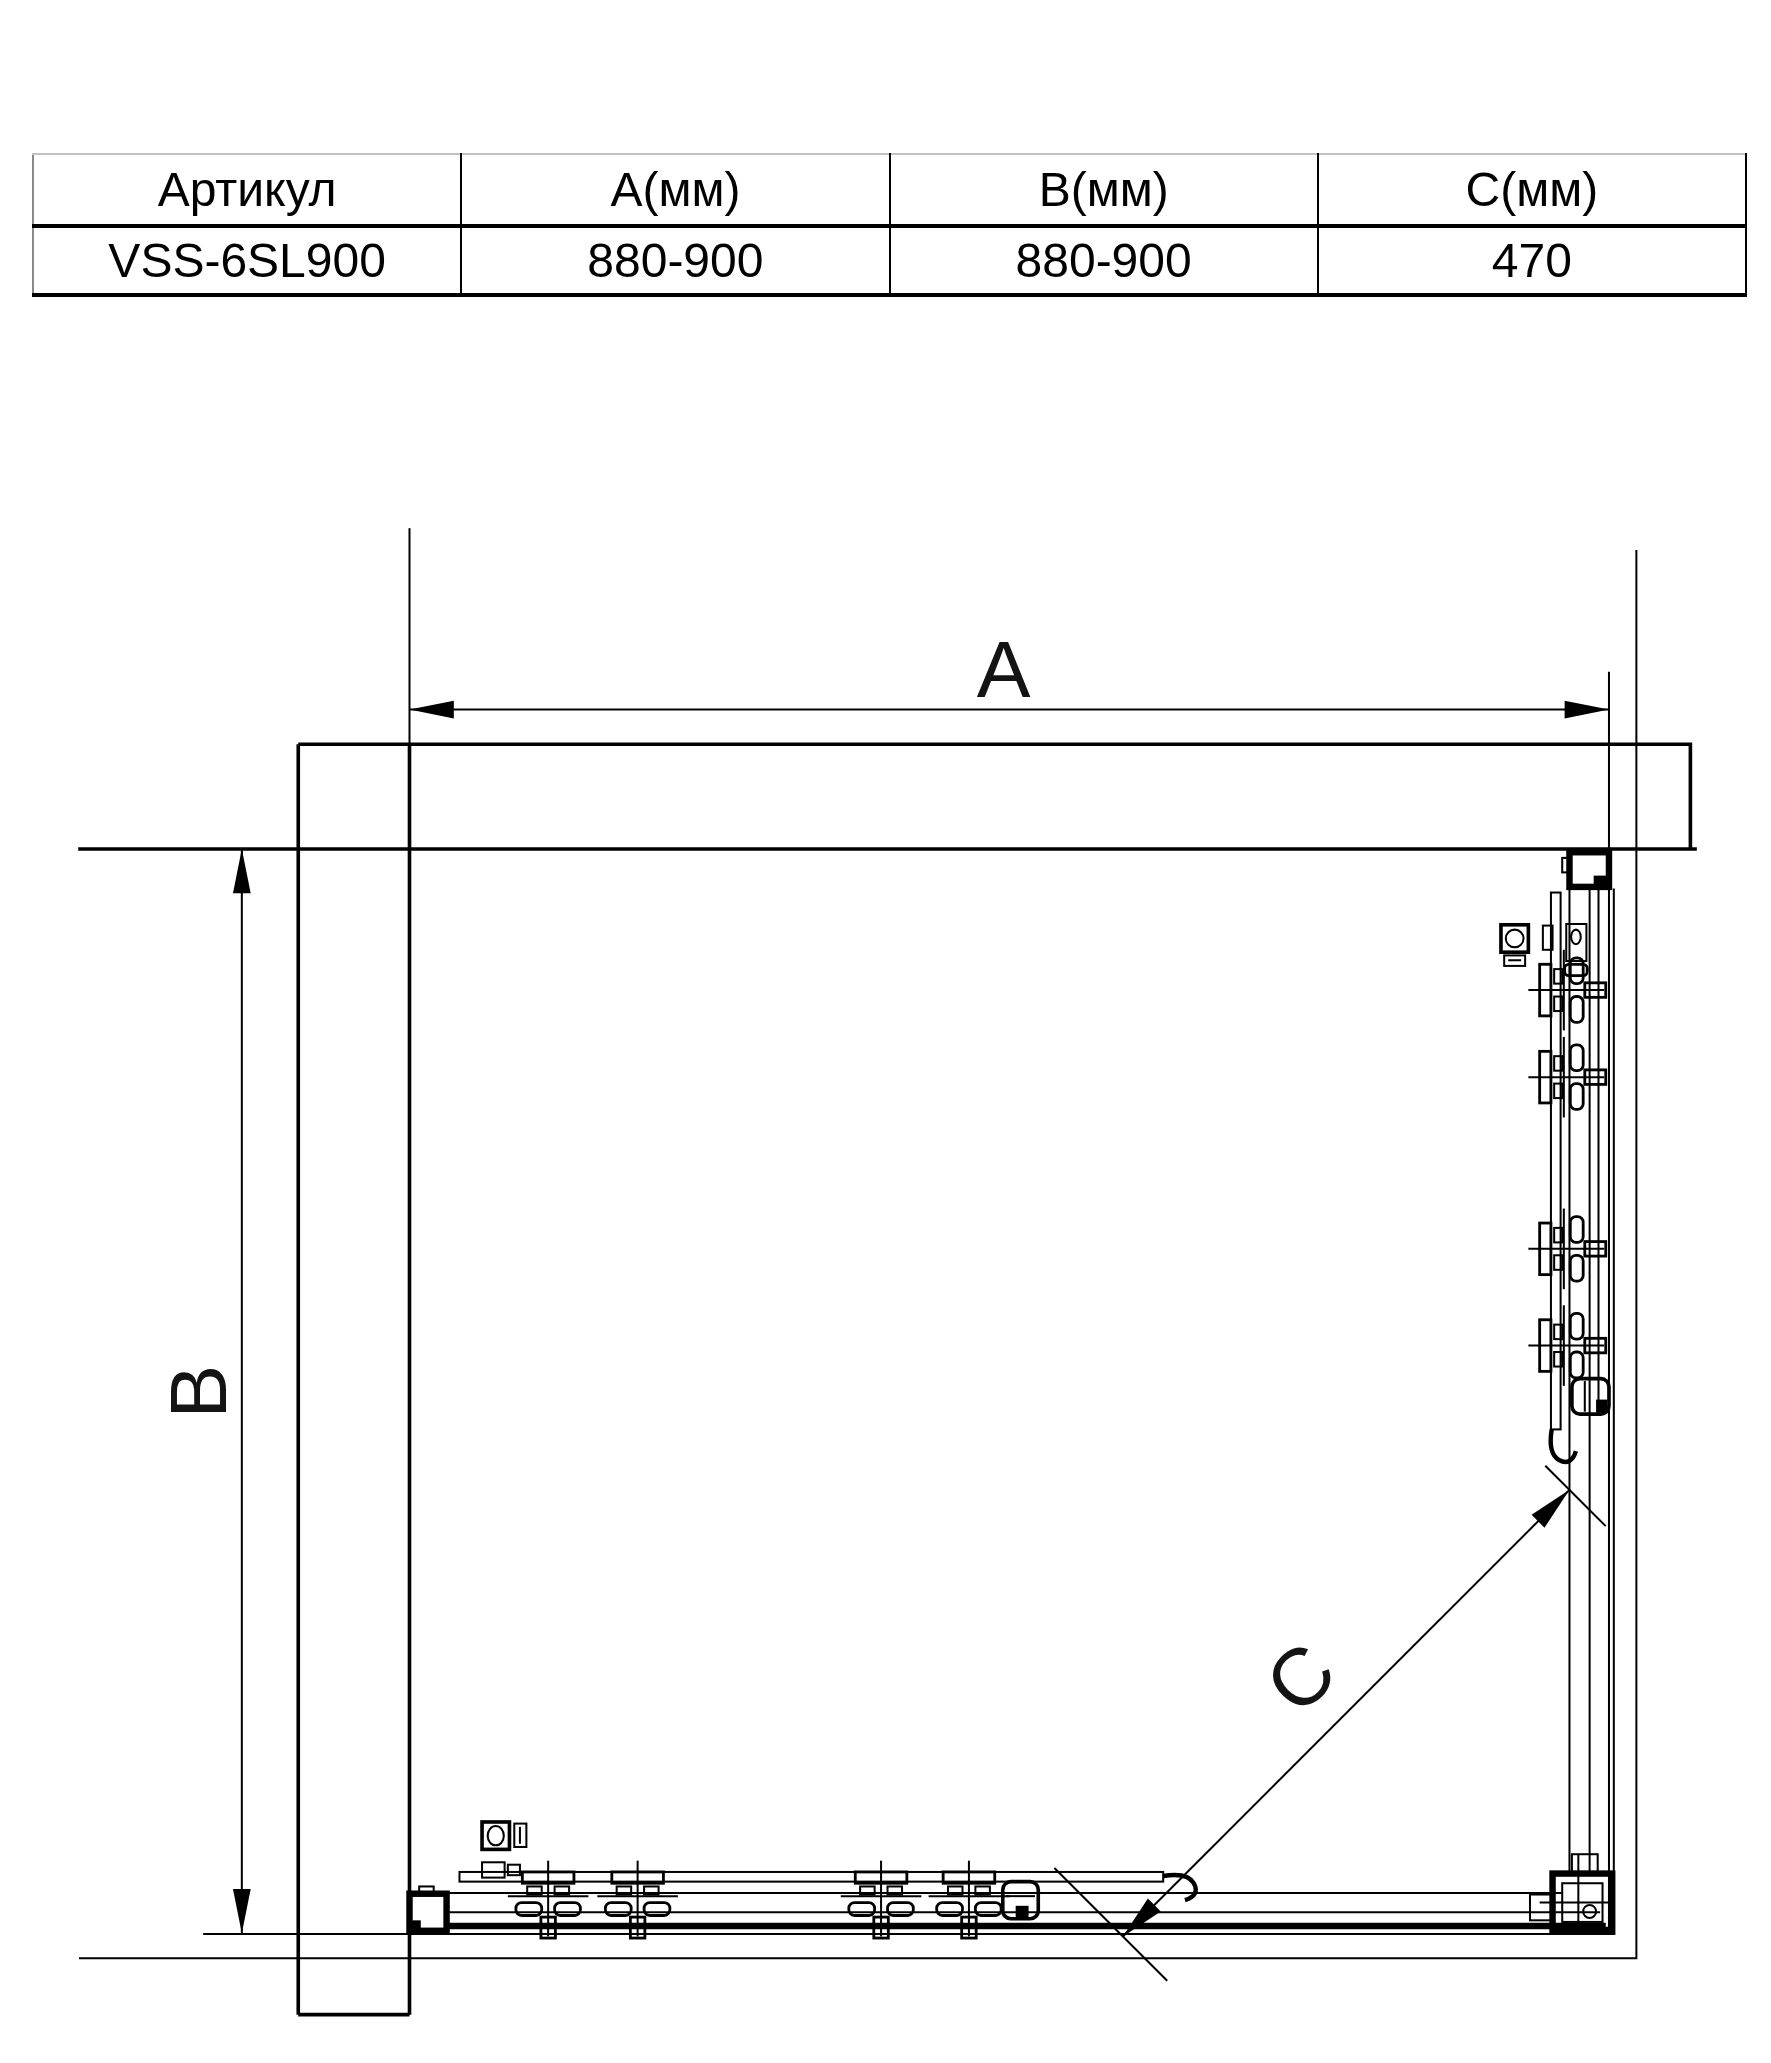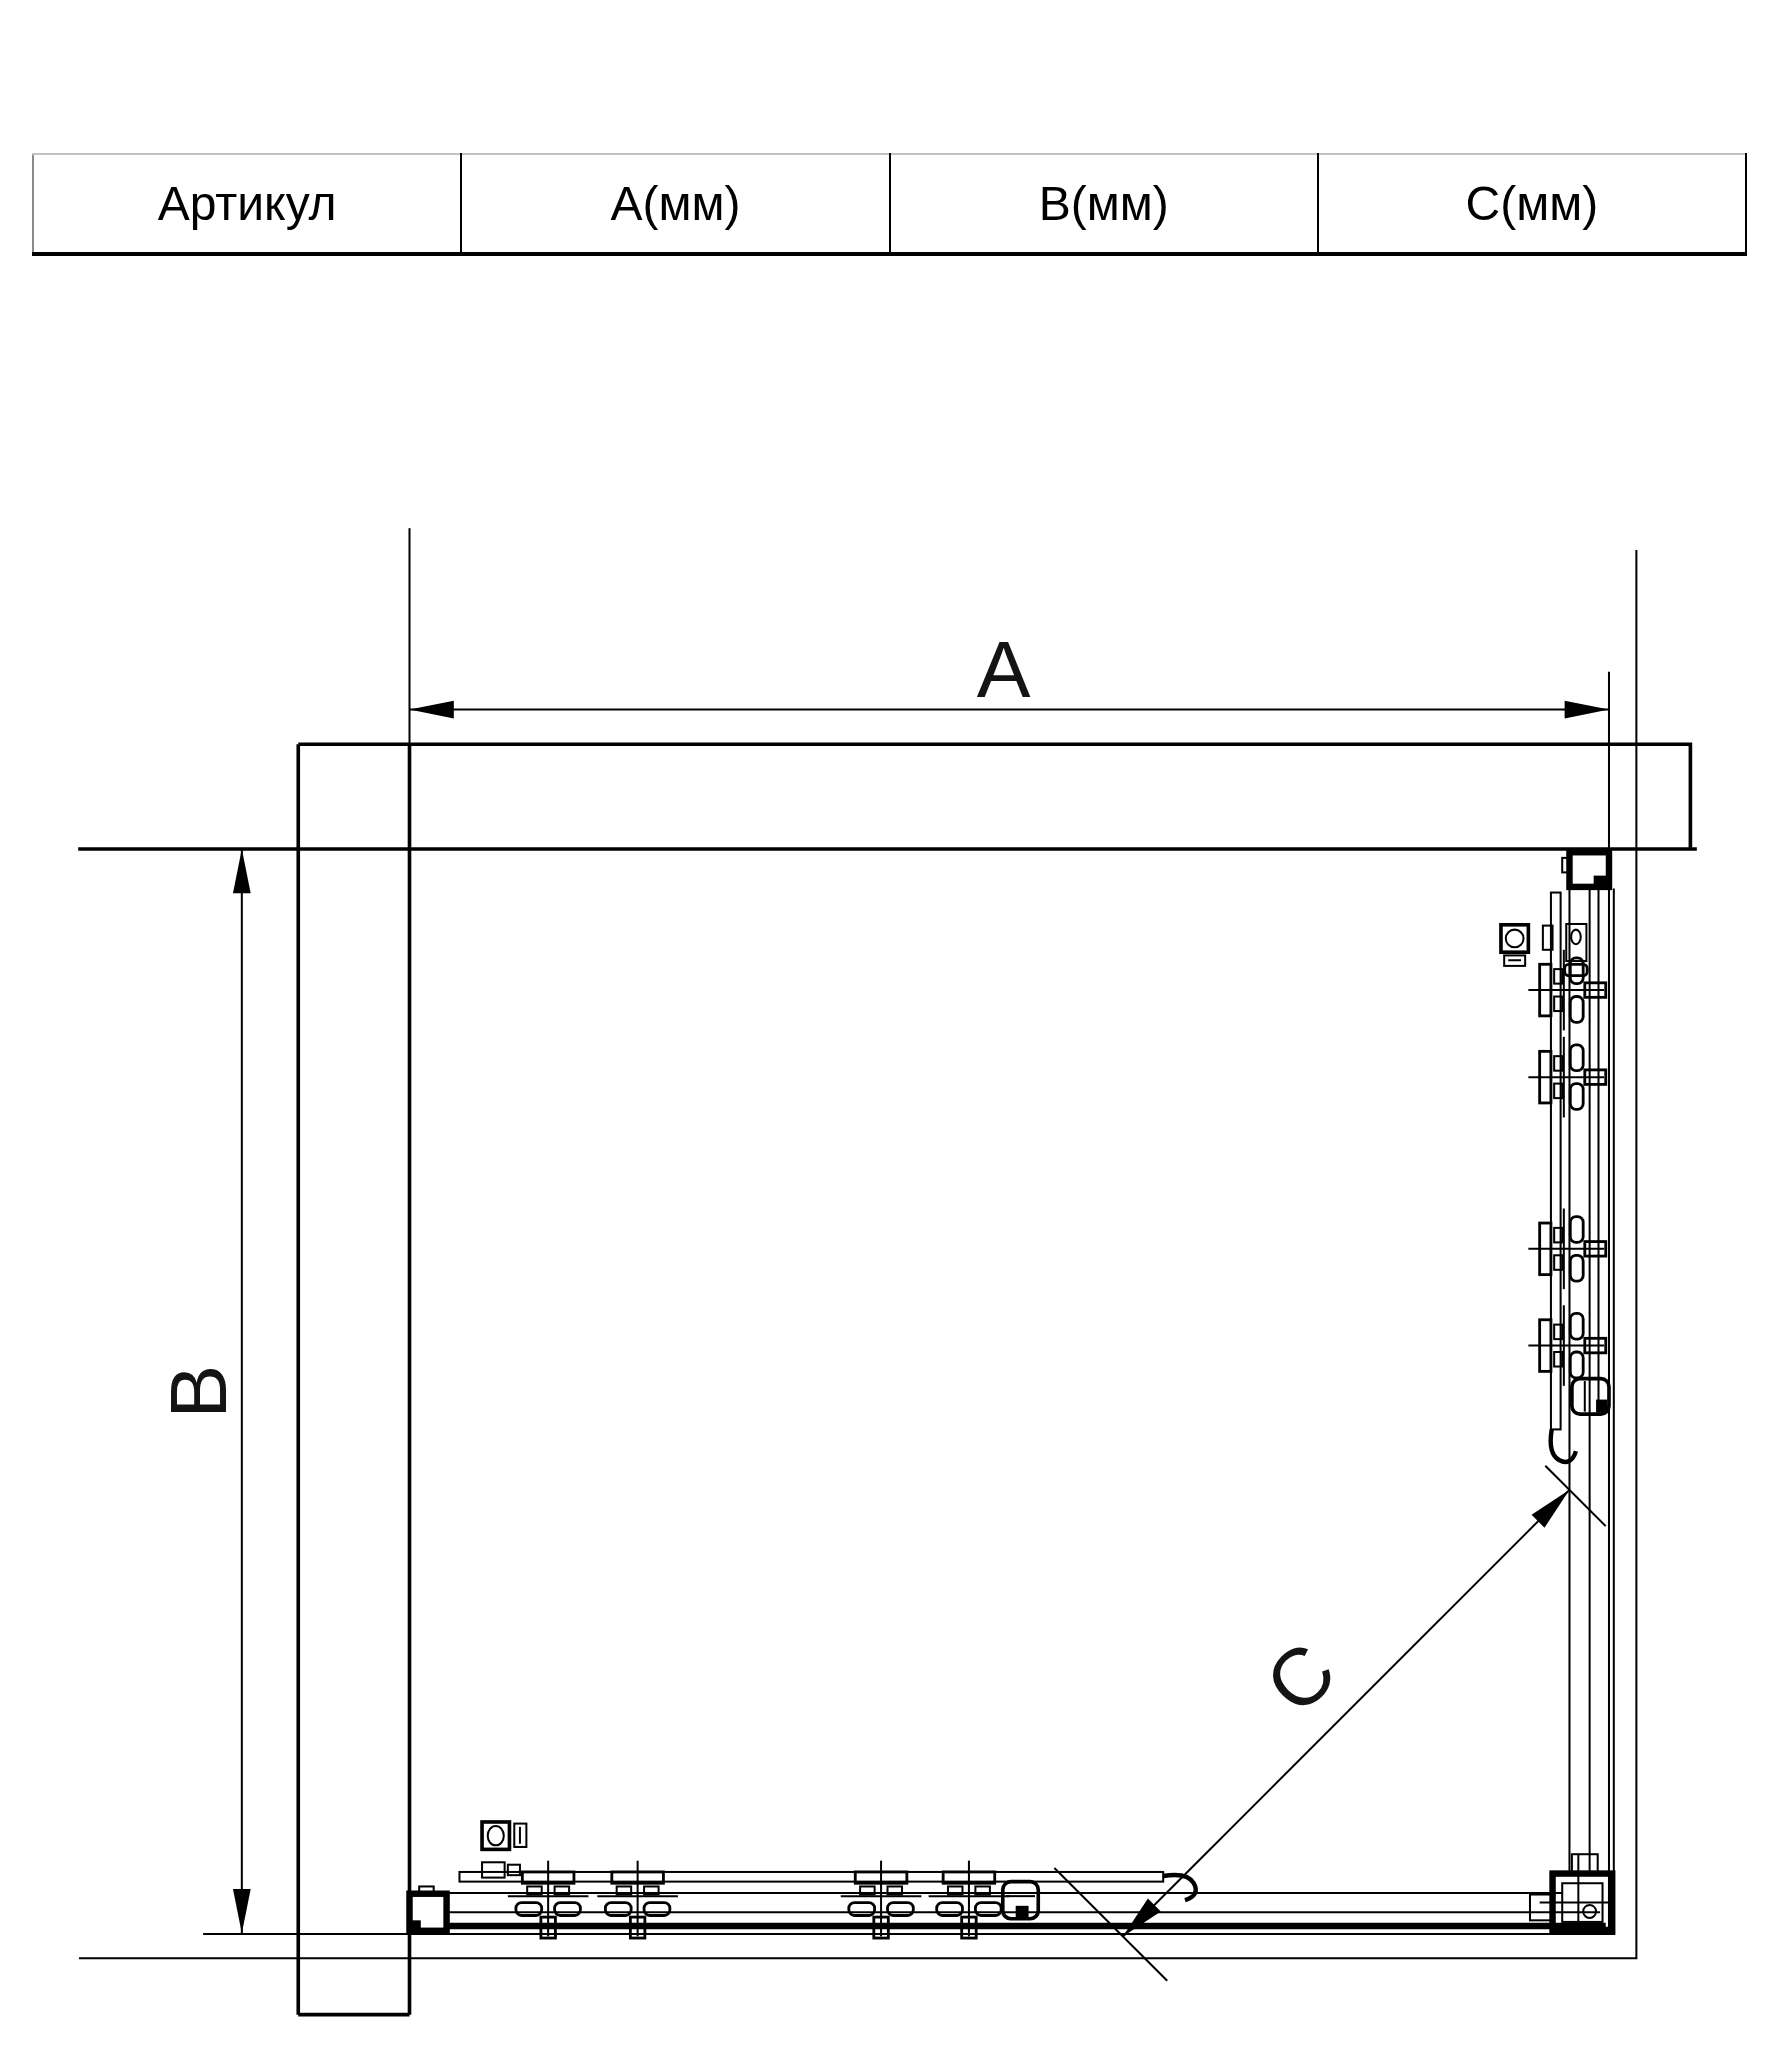--- a/index.html
+++ b/index.html
@@ -2,21 +2,21 @@
 <html style="font-size:13px"><head>
 <meta charset="utf-8">
 <style>
   html,body{margin:0;padding:0;background:#fff;}
   .screen{position:relative;width:1771px;height:2064px;background:#ffffff;overflow:hidden;
           font-family:"Liberation Sans",sans-serif;}
   
   .spec-table{position:absolute;left:32px;top:153px;width:1715px;border-collapse:collapse;
               table-layout:fixed;font-size:48px;color:#000;}
   .spec-table th,.spec-table td{border:2.4px solid #000;text-align:center;font-weight:400;
-              padding:14px;white-space:nowrap;overflow:hidden;}
+              padding:0;white-space:nowrap;overflow:hidden;}
   .spec-table th{height:69px;border-top:2.4px solid #c2c2c2;border-bottom:4.8px solid #000;}
   .spec-table td{height:65px;border-bottom:4.8px solid #000;}
   .spec-table tr td:first-child,.spec-table tr th:first-child{border-left:2.4px solid #8a8a8a;}
   
   .drawing{position:absolute;left:0;top:0;}
   .drawing .ln{fill:none;stroke:#000;stroke-linecap:butt;}
   .w1{stroke-width:2.5px;}
   .w15{stroke-width:3.5px;}
   .w2{stroke-width:4.5px;}
   .w3{stroke-width:8px;}
@@ -34,20 +34,26 @@
   <table class="spec-table" id="size-table">
     <thead>
         <tr>
           <th>Артикул</th>
           <th>A(мм)</th>
           <th>B(мм)</th>
           <th>C(мм)</th>
         </tr>
       </thead>
     <tbody>
+        <tr>
+          <td>VSS-6SL900</td>
+          <td>880-900</td>
+          <td>880-900</td>
+          <td>470</td>
+        </tr>
       </tbody>
   </table>
 
   <svg class="drawing" width="1771" height="2064" viewBox="0 0 2197 2560" xmlns="http://www.w3.org/2000/svg">
 
     <defs>
 
       <g id="roller">
         <rect class="ln w15" x="-34" y="-32" width="14" height="64"></rect>
         <line class="ln w1" x1="-48" y1="0" x2="46" y2="0"></line>

